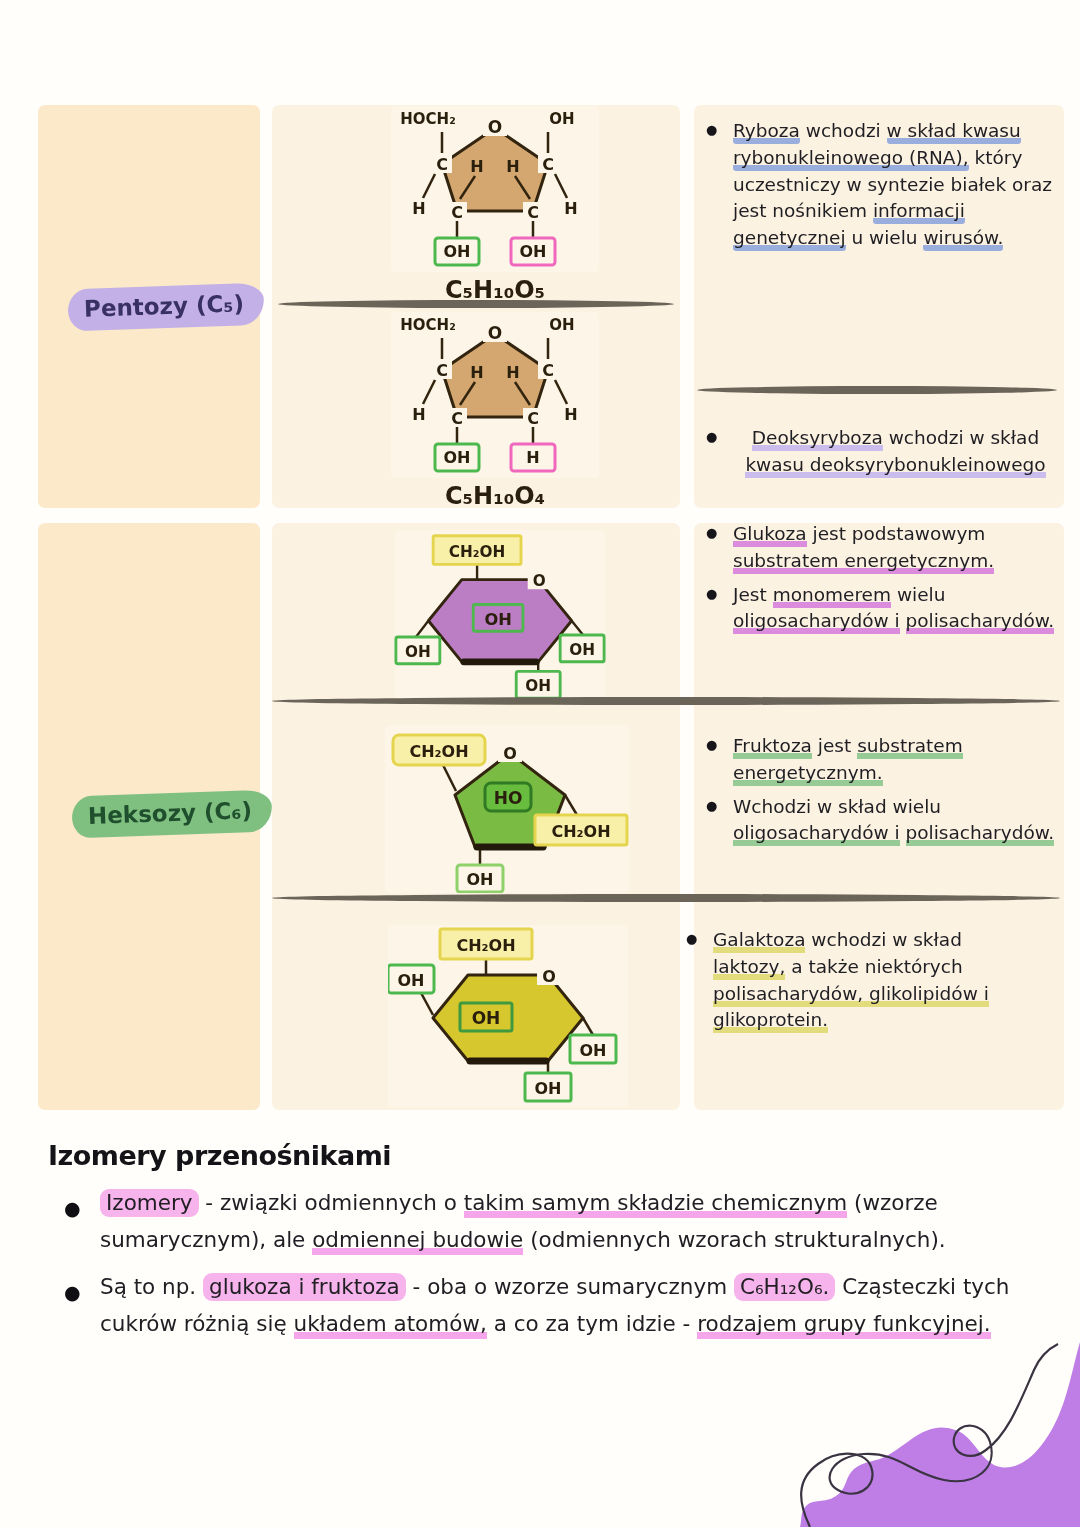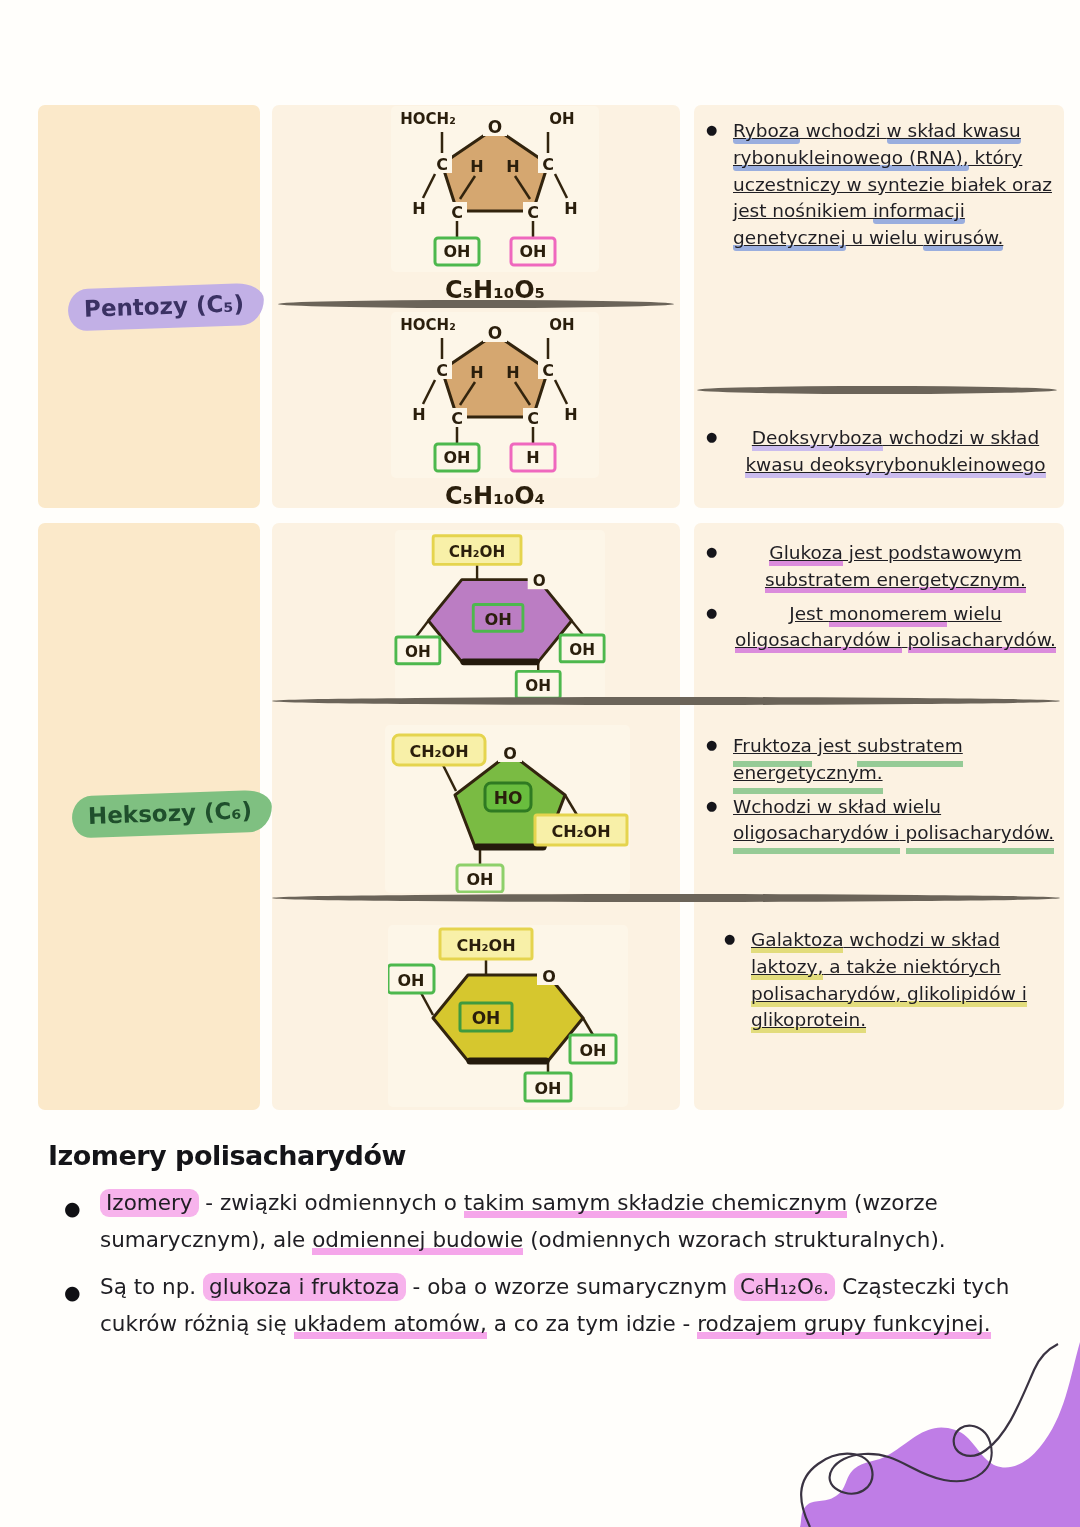--- a/index.html
+++ b/index.html
@@ -6,30 +6,30 @@
   .page{position:relative;width:1080px;height:1527px;background:#fffefb;overflow:hidden;
         font-family:"DejaVu Sans",sans-serif;color:#1f1e23;}
   .panel{position:absolute;border-radius:7px;}
   .panel.dark{background:#fbe9ca;}
   .panel.light{background:#fcf2e2;}
   .divider{position:absolute;height:8px;background:#6b6459;border-radius:50%;z-index:5;}
   .rowlabel{position:absolute;padding:7px 20px 9px 16px;font-size:23px;font-weight:bold;
             transform:rotate(-2deg);border-radius:22px 30px 26px 20px / 24px 18px 28px 22px;z-index:3;}
   .rowlabel.pent{background:#c2b0e6;color:#3a3163;}
   .rowlabel.heks{background:#7fc081;color:#1f4f2c;}
-  .notes{position:absolute;width:352px;z-index:3;text-decoration:underline;}
+  .notes{position:absolute;width:352px;z-index:3;}
   .note{position:relative;padding-left:27px;margin-bottom:7px;font-size:18.5px;line-height:1.45;}
   .note::before{content:'●';position:absolute;left:0;top:3px;font-size:13px;color:#15151a;}
   .m-ub{background:linear-gradient(#9aaede,#9aaede) no-repeat 0 100%/100% 6px;padding-bottom:3px;
         box-decoration-break:clone;-webkit-box-decoration-break:clone;border-radius:3px;}
   .m-up{background:linear-gradient(#cbbcee,#cbbcee) no-repeat 0 100%/100% 6px;padding-bottom:3px;
         box-decoration-break:clone;-webkit-box-decoration-break:clone;}
   .m-upk{background:linear-gradient(#db8cdc,#db8cdc) no-repeat 0 100%/100% 6px;padding-bottom:3px;
         box-decoration-break:clone;-webkit-box-decoration-break:clone;}
-  .m-ug{background:linear-gradient(#96cb96,#96cb96) no-repeat 0 100%/100% 6px;padding-bottom:11px;
+  .m-ug{background:linear-gradient(#96cb96,#96cb96) no-repeat 0 100%/100% 6px;padding-bottom:3px;
         box-decoration-break:clone;-webkit-box-decoration-break:clone;}
   .m-uy{background:linear-gradient(#e2dc7c,#e2dc7c) no-repeat 0 100%/100% 6px;padding-bottom:3px;
         box-decoration-break:clone;-webkit-box-decoration-break:clone;}
   .m-upp{background:linear-gradient(#f5a6ea,#f5a6ea) no-repeat 0 100%/100% 7px;padding-bottom:3px;
         box-decoration-break:clone;-webkit-box-decoration-break:clone;}
   .m-hl{background:#f7b3ec;border-radius:9px;padding:1px 6px 2px;
         box-decoration-break:clone;text-align:center;-webkit-box-decoration-break:clone;}
   .structure{position:absolute;z-index:2;}
   .structure text{font-family:"DejaVu Sans",sans-serif;font-weight:bold;fill:#2a1e0c;}
   .izomery{position:absolute;left:48px;top:1140px;width:996px;z-index:4;}
@@ -191,36 +191,36 @@
   </svg>
 
   <div class="notes" style="left:706px;top:118px;">
     <div class="note"><span><span class="m-ub">Ryboza</span><span> wchodzi </span><span class="m-ub">w skład kwasu</span><span> </span><span class="m-ub">rybonukleinowego (RNA),</span><span> który uczestniczy w syntezie białek oraz jest nośnikiem </span><span class="m-ub">informacji genetycznej</span><span> u wielu </span><span class="m-ub">wirusów.</span></span></div>
   </div>
 
   <div class="notes" style="left:706px;top:425px;text-align:center;">
     <div class="note"><span><span class="m-up">Deoksyryboza</span><span> wchodzi w skład </span><span class="m-up">kwasu deoksyrybonukleinowego</span></span></div>
   </div>
 
-  <div class="notes" style="left:706px;top:540px;text-align:center;">
+  <div class="notes" style="left:706px;top:521px;">
     <div class="note"><span><span class="m-upk">Glukoza</span><span> jest podstawowym </span><span class="m-upk">substratem energetycznym.</span></span></div>
     <div class="note"><span><span>Jest </span><span class="m-upk">monomerem</span><span> wielu </span><span class="m-upk">oligosacharydów i</span><span> </span><span class="m-upk">polisacharydów.</span></span></div>
   </div>
 
   <div class="notes" style="left:706px;top:733px;">
     <div class="note"><span><span class="m-ug">Fruktoza</span><span> jest </span><span class="m-ug">substratem energetycznym.</span></span></div>
     <div class="note"><span><span>Wchodzi w skład wielu </span><span class="m-ug">oligosacharydów i</span><span> </span><span class="m-ug">polisacharydów.</span></span></div>
   </div>
 
-  <div class="notes" style="left:724px;top:927px;">
+  <div class="notes" style="left:686px;top:927px;">
     <div class="note"><span><span class="m-uy">Galaktoza</span><span> wchodzi w skład </span><span class="m-uy">laktozy,</span><span> a także niektórych </span><span class="m-uy">polisacharydów, glikolipidów i</span><span> </span><span class="m-uy">glikoprotein.</span></span></div>
   </div>
 
   <div class="izomery">
-    <h2>Izomery polisacharydów</h2>
+    <h2>Izomery przenośnikami</h2>
     <div class="ibullet"><span><span class="m-hl">Izomery</span><span> - związki odmiennych o </span><span class="m-upp">takim samym składzie chemicznym</span><span> (wzorze sumarycznym), ale </span><span class="m-upp">odmiennej budowie</span><span> (odmiennych wzorach strukturalnych).</span></span></div>
     <div class="ibullet"><span><span>Są to np. </span><span class="m-hl">glukoza i fruktoza</span><span> - oba o wzorze sumarycznym </span><span class="m-hl">C₆H₁₂O₆.</span><span> Cząsteczki tych cukrów różnią się </span><span class="m-upp">układem atomów,</span><span> a co za tym idzie - </span><span class="m-upp">rodzajem grupy funkcyjnej.</span></span></div>
   </div>
 
   <svg class="blob" width="340" height="205" viewBox="0 0 340 205">
     <path d="M340,20 C330,55 325,95 300,125 C283,146 262,152 247,138 C233,125 230,110 208,106
              C186,102 172,118 150,132 C136,141 124,138 114,147 C104,156 108,166 96,174
              C84,182 74,176 66,184 C60,190 62,198 60,205 L340,205 Z" fill="#bf7de6"></path>
     <path d="M70,205 C58,180 56,158 78,142 C98,127 128,128 132,148 C136,166 116,178 98,168
              C80,158 92,134 124,132 C158,130 172,152 204,158 C236,164 258,146 250,120

